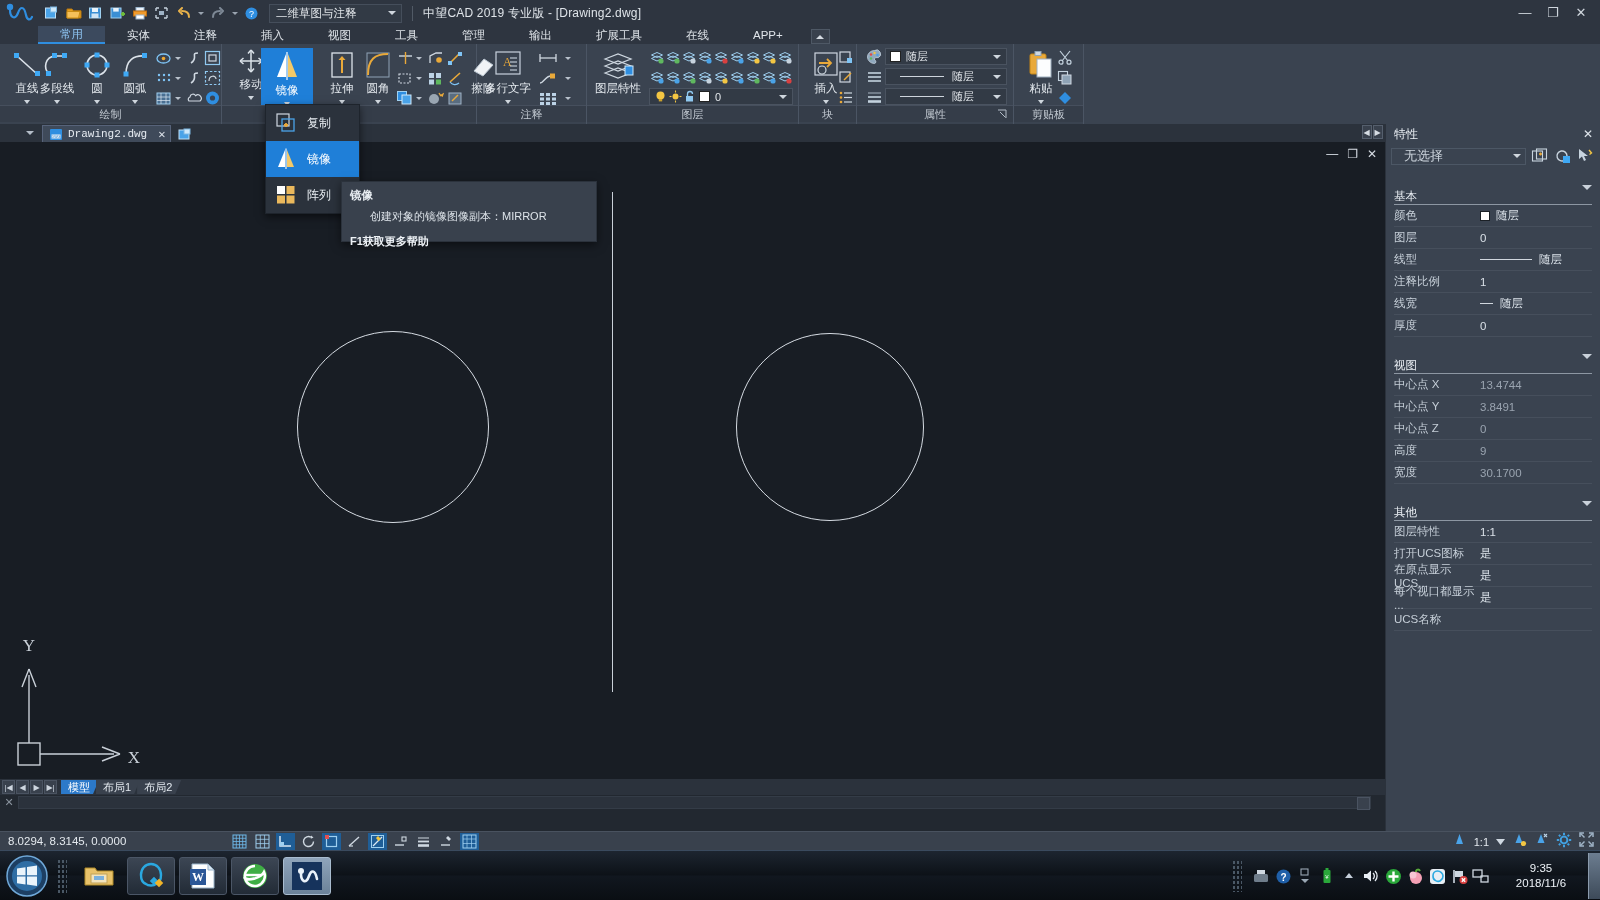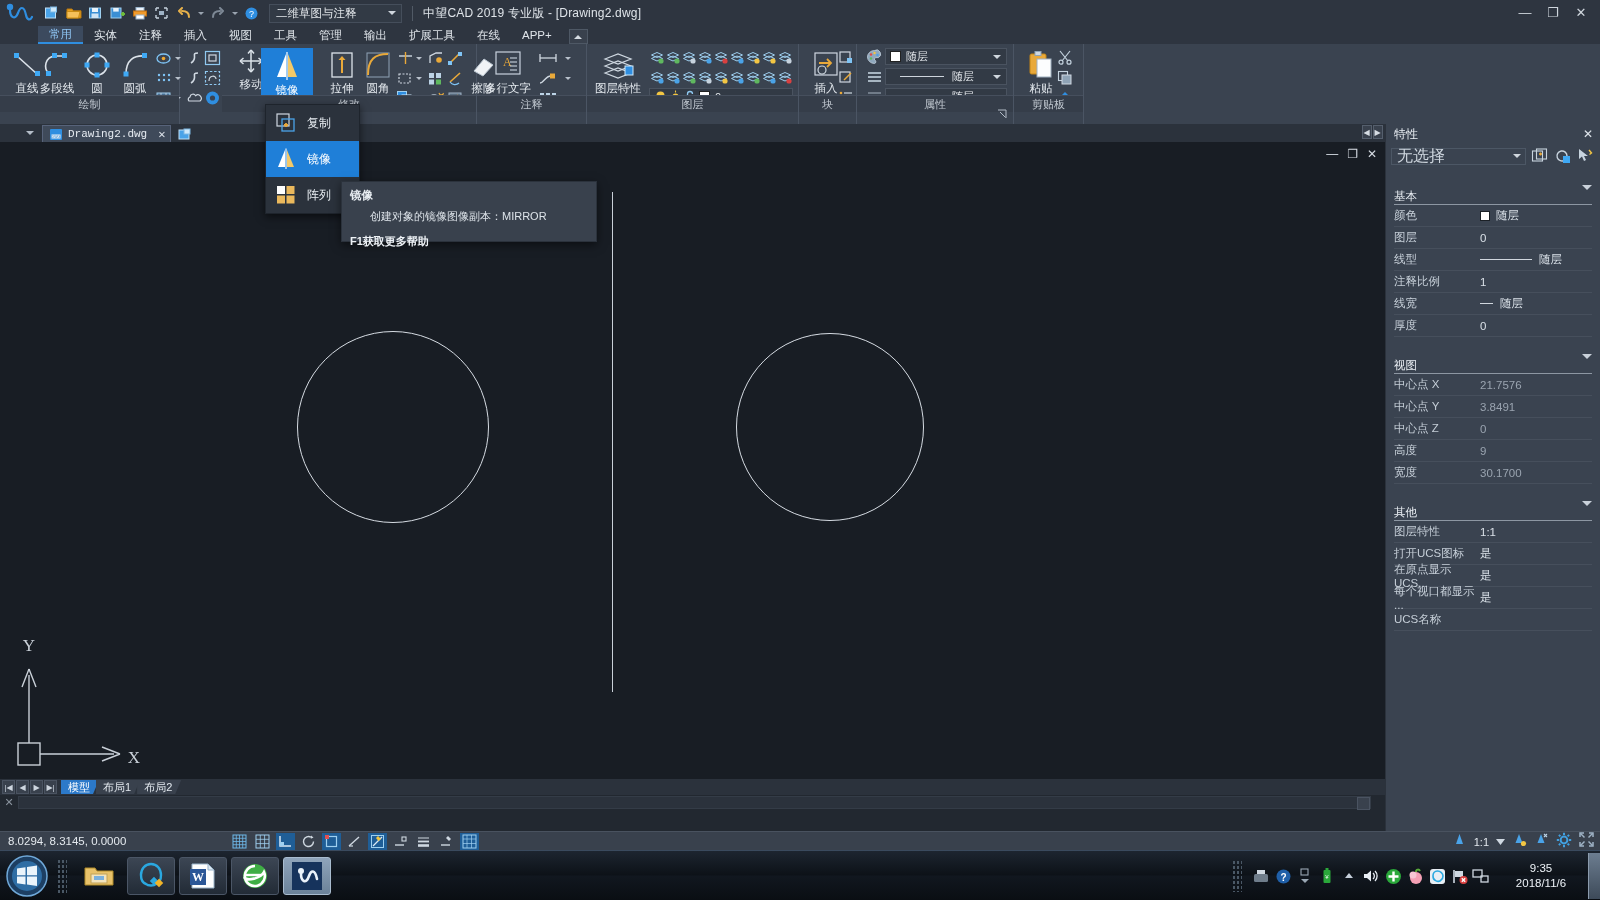--- a/index.html
+++ b/index.html
@@ -51,21 +51,21 @@
     width: 26px; height: 20px; display: flex; align-items: center; justify-content: center;
     color: #cfd6dd; font-size: 13px;
   }
 
   
   .ribbon-tabs {
     position: absolute; left: 0; top: 26px; width: 1600px; height: 18px;
     background: #2e3540; display: flex; align-items: flex-end; padding-left: 38px;
   }
   .rtab {
-    height: 18px; padding: 0 11px; color: #dfe4e9; font-size: 11.5px;
+    height: 18px; padding: 0 22px; color: #dfe4e9; font-size: 11.5px;
     display: flex; align-items: center; white-space: nowrap;
   }
   .rtab.active { background: #3c4a5e; color: #8fc6f5; border-bottom: 2px solid #2f8ee0; }
   .rtab-min {
     width: 19px; height: 15px; margin-left: 6px; background: #39414d;
     border: 1px solid #4e5865; display: flex; align-items: center; justify-content: center;
   }
   .rtab-min::after {
     content: ""; border-left: 4px solid transparent; border-right: 4px solid transparent;
     border-bottom: 4px solid #d5dbe2;
@@ -74,21 +74,21 @@
   
   .ribbon {
     position: absolute; left: 0; top: 44px; width: 1600px; height: 80px;
     background: #3a4350;
   }
   .panel {
     position: absolute; top: 0; height: 80px;
     border-right: 1px solid #4b5564;
   }
   .panel-title {
-    position: absolute; bottom: 12px; left: 0; width: 100%; height: 17px;
+    position: absolute; bottom: 2px; left: 0; width: 100%; height: 17px;
     background: #353d49; color: #c3cad2; font-size: 11px;
     display: flex; align-items: center; justify-content: center;
     border-top: 1px solid #464f5d;
   }
   .panel-body { position: absolute; left: 0; top: 0; right: 0; height: 63px; }
 
   .bigbtn {
     position: absolute; width: 54px; text-align: center; color: #e4e9ee; font-size: 11.5px;
     cursor: default;
   }
@@ -316,22 +316,22 @@
     padding-left: 8px; position: relative;
   }
   .props-close {
     position: absolute; right: 7px; top: 3px; color: #dfe5eb; font-size: 12px;
   }
   .props-select-row {
     height: 24px; display: flex; align-items: center; padding: 0 5px; gap: 3px;
   }
   .nosel-combo {
     flex: 1; height: 17px; background: #3a4350; border: 1px solid #4c5765;
-    display: flex; align-items: center; padding-left: 5px; position: relative;
-    color: #cfd7df; font-size: 16px;
+    display: flex; align-items: center; padding-left: 12px; position: relative;
+    color: #cfd7df; font-size: 13px;
   }
   .nosel-combo .carr2 {
     position: absolute; right: 4px; top: 0; bottom: 0; display: flex; align-items: center;
   }
   .nosel-combo .carr2::after {
     content: ""; border-left: 4px solid transparent; border-right: 4px solid transparent;
     border-top: 4.5px solid #cfd6dd;
   }
   .pbtn { width: 20px; height: 19px; display: flex; align-items: center; justify-content: center; }
 
@@ -463,21 +463,21 @@
     <div class="rtab">管理</div>
     <div class="rtab">输出</div>
     <div class="rtab">扩展工具</div>
     <div class="rtab">在线</div>
     <div class="rtab">APP+</div>
     <div class="rtab-min"></div>
   </div>
 
   <div class="ribbon">
 
-    <div class="panel" style="left:0; width:180px;">
+    <div class="panel" style="left:0; width:222px;">
       <div class="panel-body">
         <div class="bigbtn" style="left:0; top:4px;">
           <div class="glyph">
             <svg width="30" height="28" viewBox="0 0 30 28">
               <line x1="5" y1="5" x2="25" y2="23" stroke="#dce3ea" stroke-width="1.6"></line>
               <rect x="2" y="2" width="5" height="5" fill="#3fa9f5"></rect>
               <rect x="23" y="20" width="5" height="5" fill="#3fa9f5"></rect>
             </svg>
           </div>
           <div class="lbl">直线</div>
@@ -1410,21 +1410,21 @@
           </span>
         </div>
         <div class="gap"></div>
         <div class="group-head">
           <span>视图</span>
           <span class="gcar"></span>
         </div>
         <div class="prow">
           <span class="k">中心点 X</span>
           <span class="v dim">
-            <span>21.7576</span>
+            <span>13.4744</span>
           </span>
         </div>
         <div class="prow">
           <span class="k">中心点 Y</span>
           <span class="v dim">
             <span>3.8491</span>
           </span>
         </div>
         <div class="prow">
           <span class="k">中心点 Z</span>

